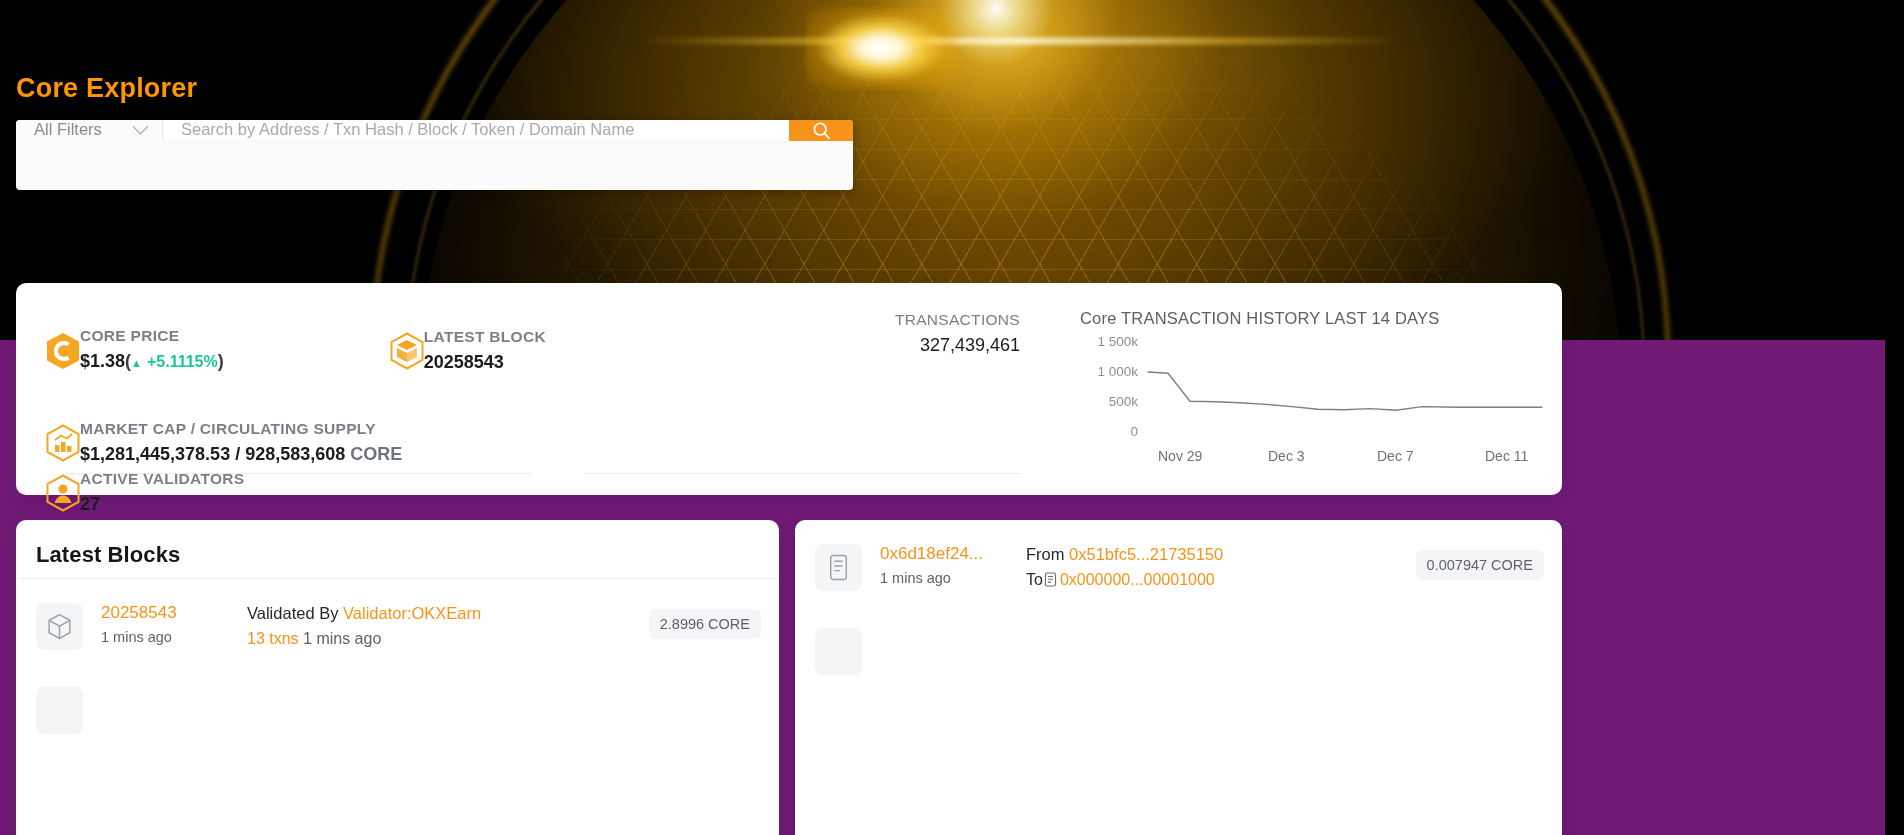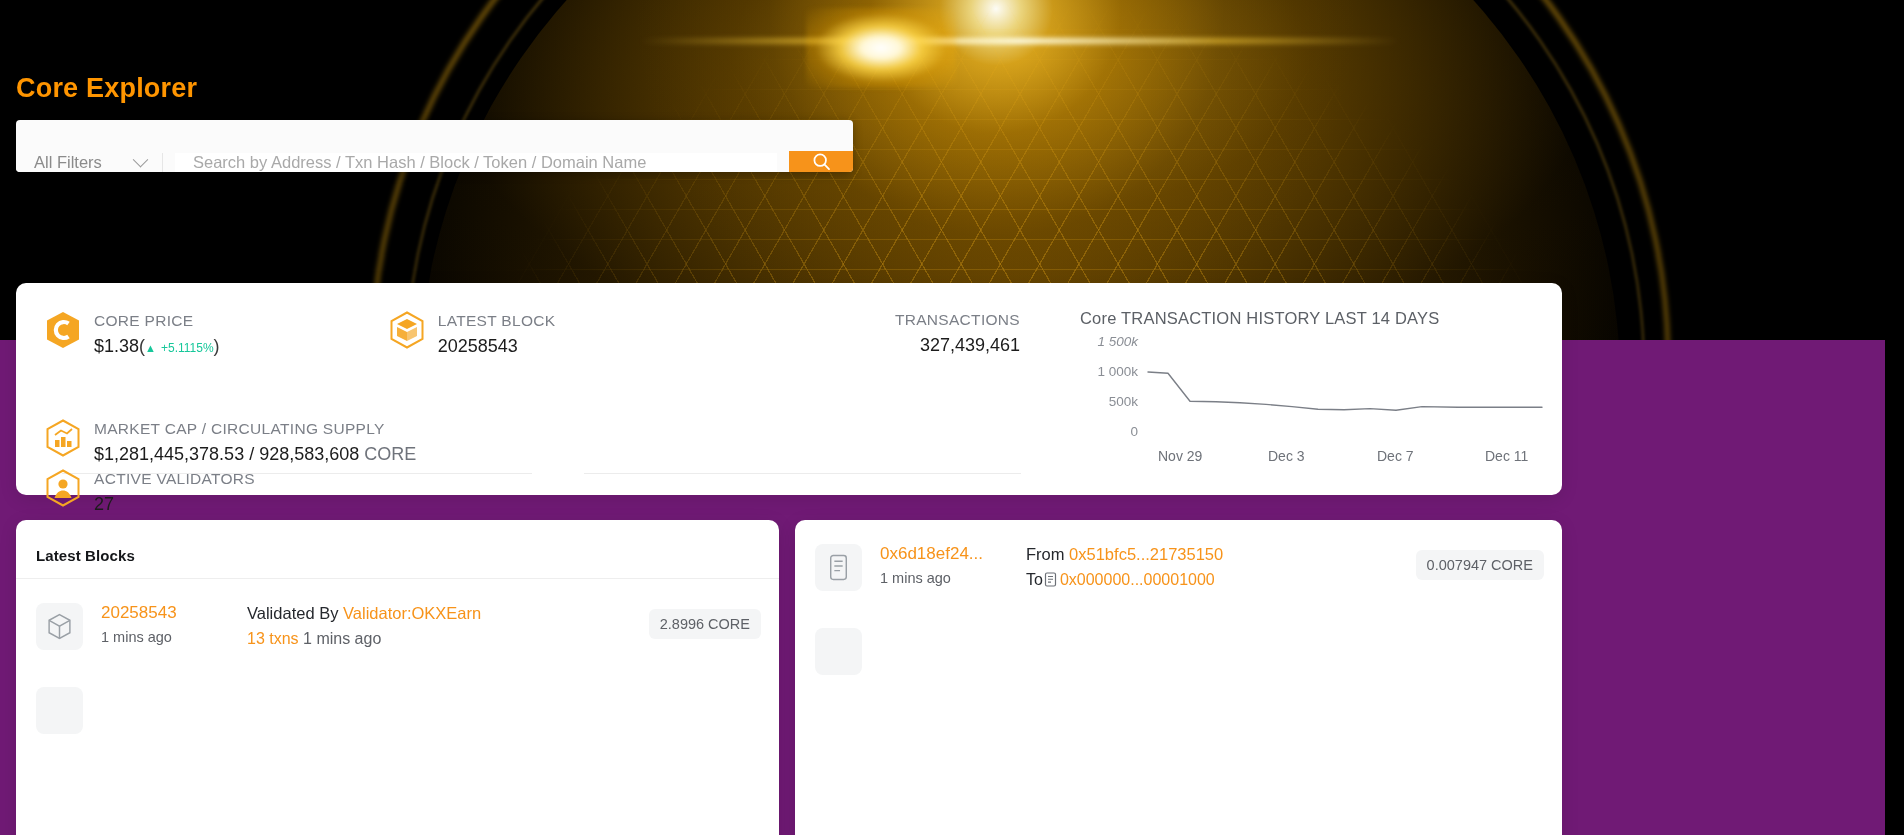--- a/index.html
+++ b/index.html
@@ -69,27 +69,26 @@
   }
 
   
   .brand {
     position: absolute; left: 16px; top: 73px;
     font-size: 27px; font-weight: 600; color: #ff9500;
     letter-spacing: 0.2px;
   }
   .searchbar {
     position: absolute; left: 16px; top: 120px;
-    width: 837px; height: 52px;
+    width: 837px; height: 70px;
     background: #fbfbfb;
     border-radius: 4px;
-    display: flex; align-items: flex-end;
+    display: flex; align-items: flex-start;
     box-shadow: 0 2px 10px rgba(0,0,0,0.30);
     overflow: hidden;
-    gap: 12px;
   }
   .filter-select {
     width: 147px; display: flex; align-items: center; justify-content: space-between;
     padding: 0 16px 0 18px; background: #fbfbfb;
     border-right: 1px solid #e6e6e6; cursor: pointer;
   }
   .filter-label { font-size: 16.5px; color: #8b8b8b; }
   .chev { width: 11px; height: 11px; border-right: 1.6px solid #9a9a9a; border-bottom: 1.6px solid #9a9a9a; transform: rotate(45deg) translate(-2px,-2px); }
   .search-input {
     flex: 1; border: 0; outline: none; background: #fff;
@@ -106,29 +105,29 @@
   
   .stats-card {
     position: absolute; left: 16px; top: 283px;
     width: 1546px; height: 212px;
     background: #fff; border-radius: 10px;
     box-shadow: 0 4px 18px rgba(0,0,0,0.10);
     display: flex;
   }
   .stats-left { width: 1030px; position: relative; padding: 26px 0 0 0; }
   .stat-row { display: flex; height: 82px; }
-  .stat-cell { display: flex; align-items: flex-start; gap: 14px; padding-left: 30px; }
+  .stat-cell { display: flex; align-items: center; padding-left: 30px; font-weight: bold; }
   .stat-cell.c1 { width: 515px; }
   .stat-cell.c2 { width: 515px; }
   .hexicon { width: 34px; height: 38px; flex: none; position: relative; margin-top: 2px; }
   .hexicon svg { display: block; }
   .stat-txt { padding-top: 1px; }
   .stat-label { font-size: 15.5px; color: #7b7f87; letter-spacing: .3px; line-height: 21px; white-space: nowrap; }
   .stat-value { font-size: 18px; color: #1c1c1c; line-height: 26px; white-space: nowrap; margin-top: 2px; }
-  .pct { color: #16c79a; font-size: 12px; }
+  .pct { color: #16c79a; font-size: 16px; }
   .tri { color: #16c79a; font-size: 11px; }
   .paren { color: #3a3a3a; }
   .muted-core { color: #6f737b; margin-top: 40px; }
   .stat-divider { position: absolute; height: 1px; background: #ececec; top: 190px; }
   .d1 { left: 46px; width: 470px; }
   .d2 { left: 568px; width: 437px; }
   .tx-cell { width: 515px; display: flex; justify-content: flex-end; padding-right: 26px; }
   .tx-txt { text-align: right; }
 
   
@@ -142,21 +141,21 @@
   
   .panel {
     position: absolute; top: 520px; height: 330px;
     background: #fff; border-radius: 10px;
     box-shadow: 0 4px 18px rgba(0,0,0,0.10);
     overflow: hidden;
   }
   .panel-blocks { left: 16px; width: 763px; }
   .panel-txs { left: 795px; width: 767px; }
   .panel-head { height: 59px; display: flex; align-items: center; padding-left: 20px; border-bottom: 1px solid #eeeeee; }
-  .panel-title { font-size: 15px; font-weight: 700; color: #15171a; letter-spacing: .1px; margin-top: 12px; }
+  .panel-title { font-size: 22px; font-weight: 700; color: #15171a; letter-spacing: .1px; margin-top: 12px; }
   .row { display: flex; align-items: flex-start; padding: 22px 18px 0 20px; height: 98px; }
   .row-ico {
     width: 47px; height: 47px; border-radius: 8px; background: #f4f5f6;
     display: flex; align-items: center; justify-content: center; flex: none; margin-top: 2px;
   }
   .row-col1 { width: 148px; padding-left: 18px; }
   .row-link { font-size: 17px; color: #f7931a; line-height: 23px; cursor: pointer; }
   .row-sub { font-size: 14.5px; color: #5e6167; line-height: 22px; margin-top: 2px; }
   .row-col2 { flex: 1; padding-left: 16px; }
   .row-l1 { font-size: 16.5px; color: #25282d; line-height: 25px; white-space: nowrap; }
@@ -287,21 +286,21 @@
           </div>
         </div>
 
         <div class="tx-cell"></div>
       </div>
     </div>
 
     <div class="chart-wrap">
       <div class="chart-title">Core TRANSACTION HISTORY LAST 14 DAYS</div>
       <div class="chart-area">
-        <div class="y-lab" style="left:0; top:-2px;font-style:italic;">1 500k</div>
+        <div class="y-lab" style="left:0; top:-2px;">1 500k</div>
         <div class="y-lab" style="left:0; top:28px;">1 000k</div>
         <div class="y-lab" style="left:0; top:58px;">500k</div>
         <div class="y-lab" style="left:0; top:88px;">0</div>
 
         <svg class="chart-svg" width="400" height="122" viewBox="0 0 400 122">
           <polyline fill="none" stroke="#7b7f87" stroke-width="1.4" stroke-linejoin="round" stroke-linecap="round" points="2,36 22,37.2 44,65.2 70,65.8 94,66.8 120,68.4 146,70.6 172,73.2 198,73.8 224,72.6 250,74.2 276,70.6 312,71.2 396,71.2"></polyline>
         </svg>
 
         <div class="x-lab" style="left:78px;  top:112px;">Nov 29</div>
         <div class="x-lab" style="left:188px; top:112px;">Dec 3</div>

